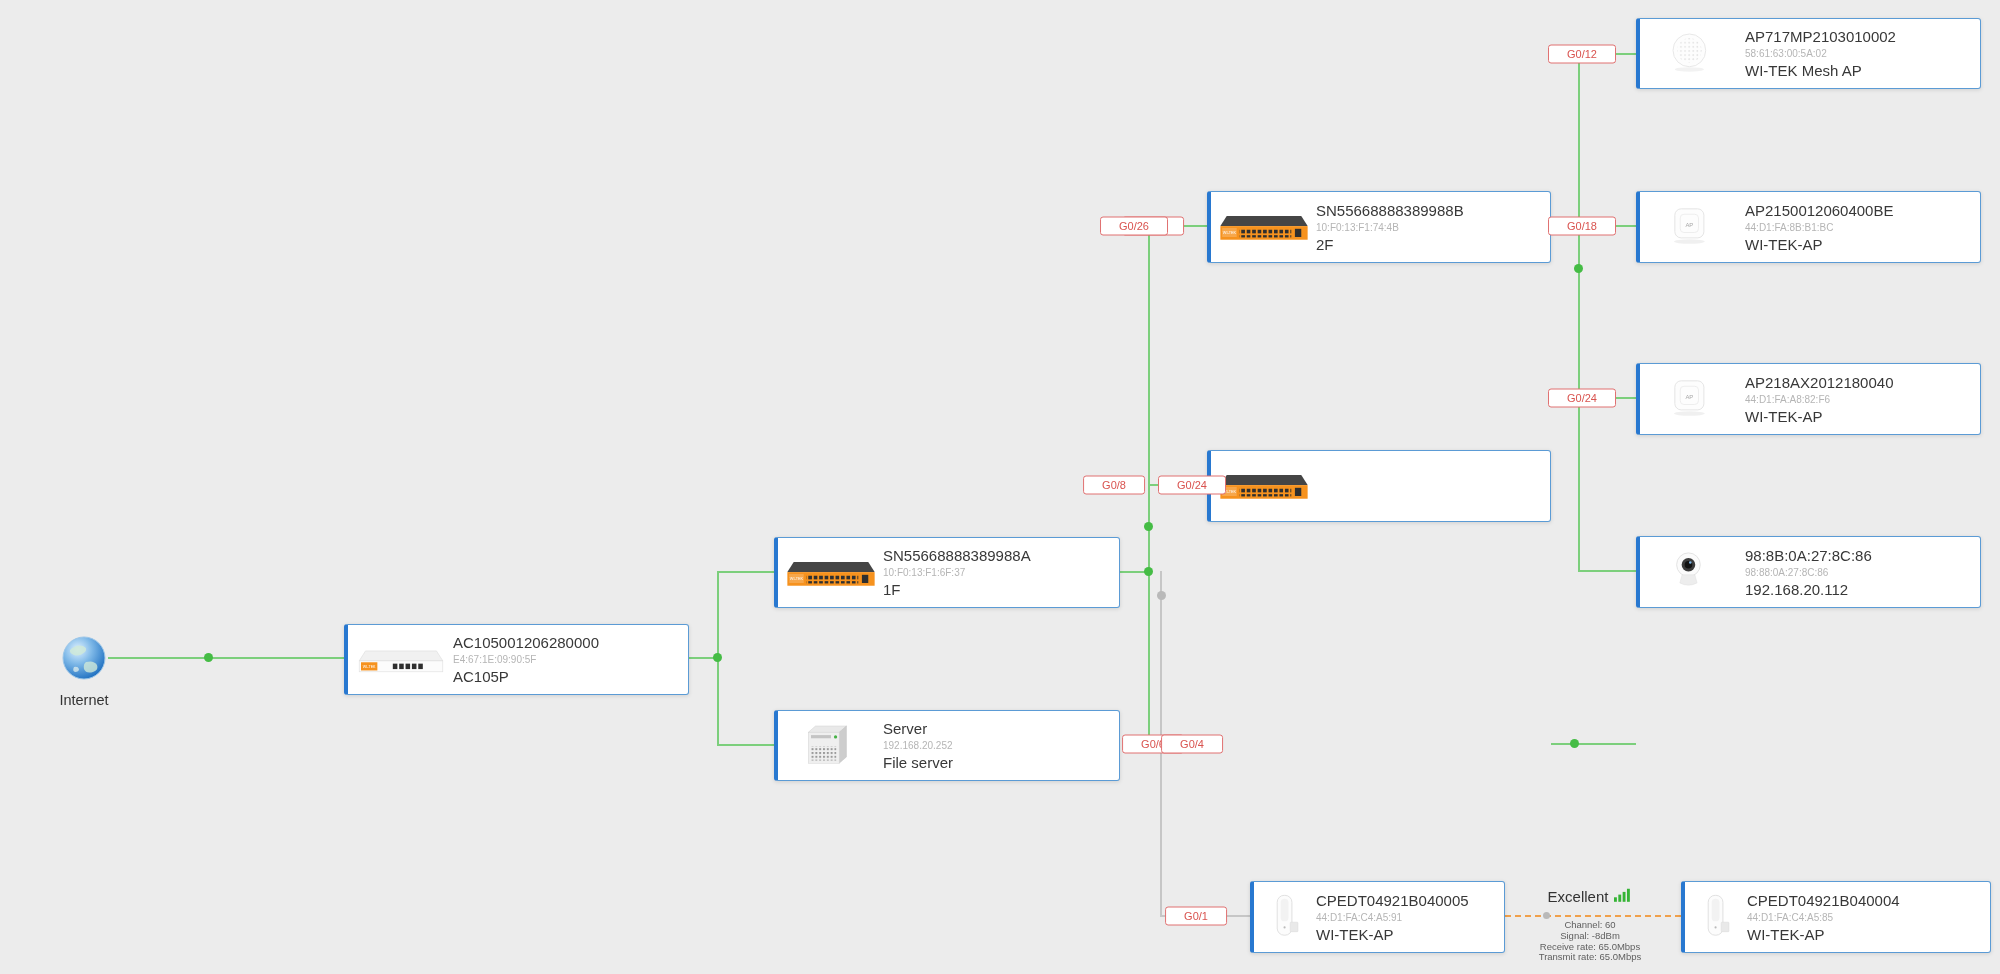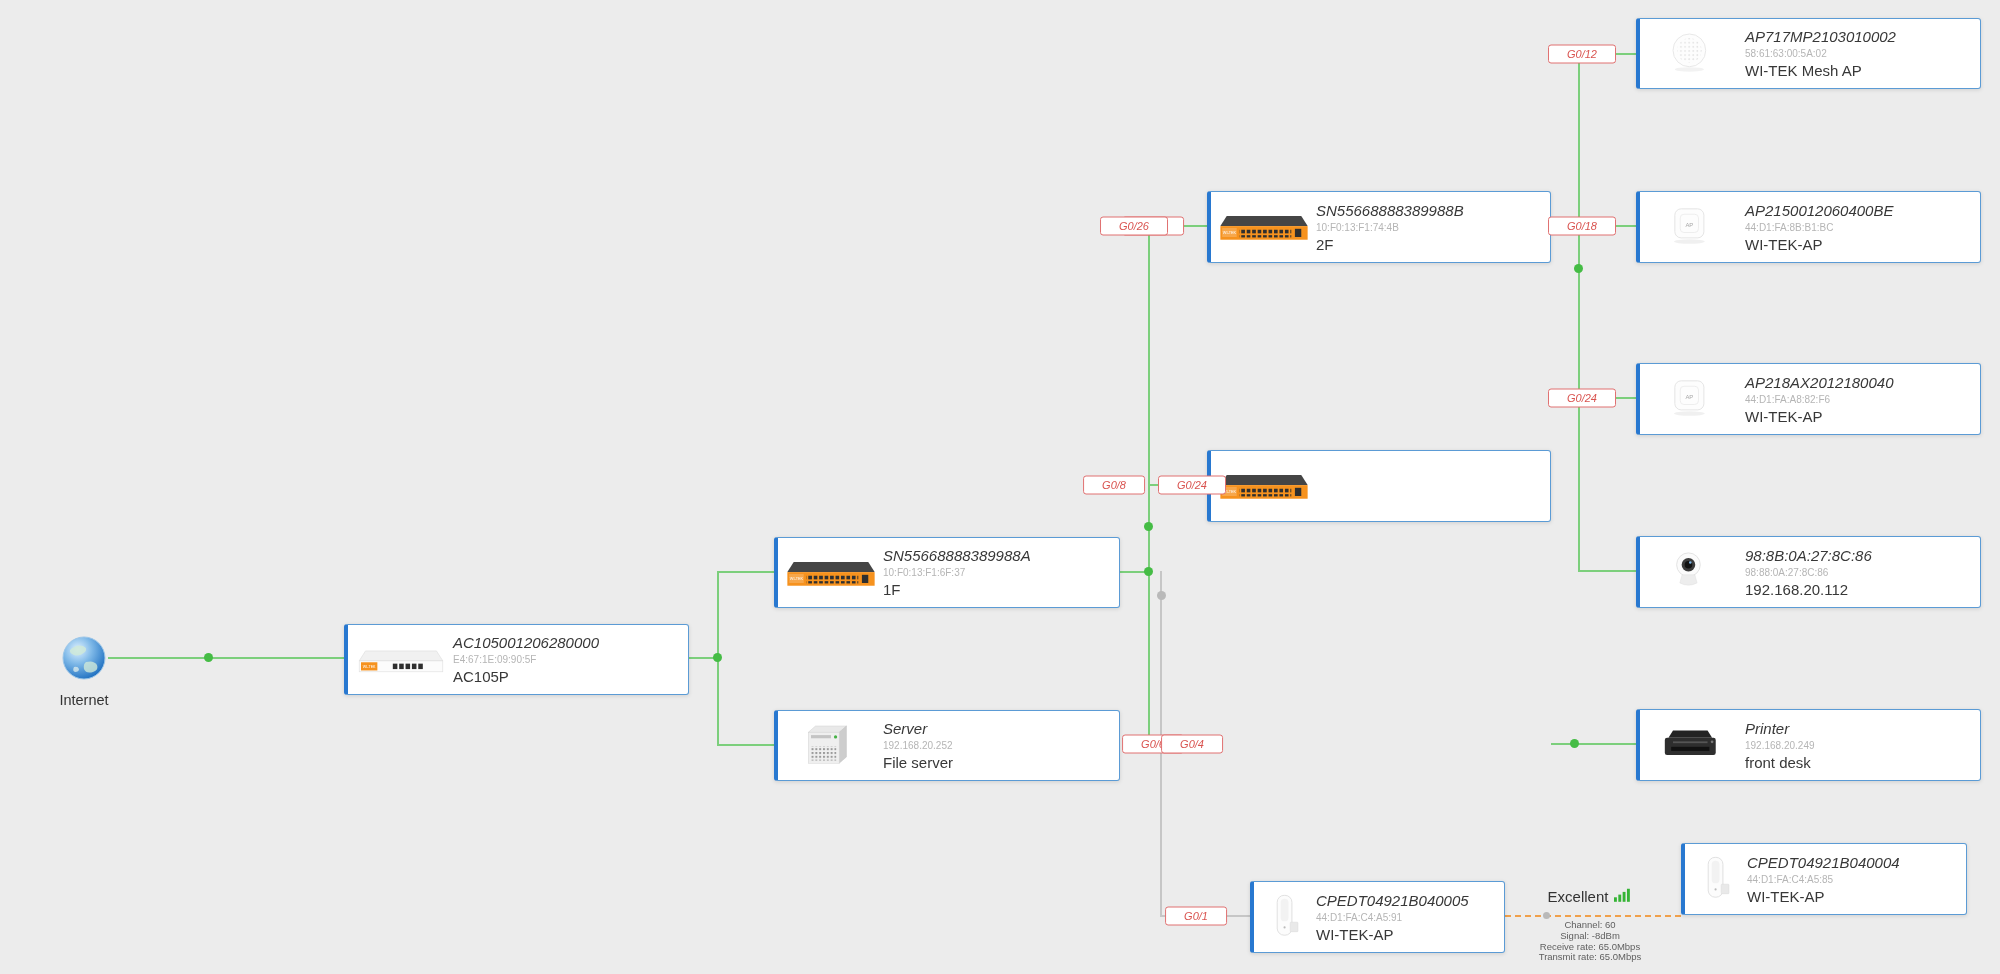--- a/index.html
+++ b/index.html
@@ -34,37 +34,36 @@
     border-radius:3px;
     box-shadow:0 1px 4px rgba(0,0,0,.12);
     display:flex; align-items:center;
     cursor:pointer;
   }
   .dev { width:105px; display:flex; justify-content:center; align-items:center; flex:0 0 auto; }
   .dev svg { width:100px; height:50px; }
   .card--sm .dev { width:62px; }
   .card--sm .dev svg { width:52px; height:52px; }
   .info { display:flex; flex-direction:column; gap:3px; min-width:0; }
-  .info .t { font-size:15px; color:#383838; white-space:nowrap;font-style:italic; }
+  .info .t { font-size:15px; color:#383838; white-space:nowrap; }
   .info .m { font-size:10px; color:#b5b5b5; white-space:nowrap; }
   .info .n { font-size:15px; color:#383838; white-space:nowrap; }
 
   
   .port {
     position:absolute; z-index:5;
     transform:translate(-50%,-50%);
     background:#fff;
     border:1px solid #e07070;
     border-radius:3px;
     color:#d9534f;
     font-size:11px;
     line-height:1;
     padding:3px 18px;
     white-space:nowrap;
-    font-style:italic;
   }
 
   
   .internet { position:absolute; left:60px; top:634px; z-index:3; width:48px; text-align:center; cursor:pointer; }
   .internet svg { width:48px; height:48px; }
   .internet-label { position:absolute; left:34px; top:692px; width:100px; text-align:center; font-size:14.5px; color:#333; z-index:3; }
 
   
   .wl-head { position:absolute; left:1515px; top:888px; width:150px; display:flex; justify-content:center; gap:6px; z-index:4; }
   .wl-head .q { font-size:15px; color:#333; }
@@ -323,47 +322,35 @@
           <use href="#icon-camera"></use>
         </svg>
       </div>
     <div class="info">
       <div class="t">98:8B:0A:27:8C:86</div>
       <div class="m">98:88:0A:27:8C:86</div>
       <div class="n">192.168.20.112</div>
     </div>
   </div>
 
-  <div class="card" style="left:1636px;top:709px;width:345px;height:72px">
-    <div class="dev">
-        <svg viewBox="0 0 110 54">
-          <use href="#icon-printer"></use>
-        </svg>
-      </div>
-    <div class="info">
-      <div class="t">Printer</div>
-      <div class="m">192.168.20.249</div>
-      <div class="n">front desk</div>
-    </div>
-  </div>
 
   <div class="card card--sm" style="left:1250px;top:881px;width:255px;height:72px">
     <div class="dev">
         <svg viewBox="0 0 60 60">
           <use href="#icon-cpe"></use>
         </svg>
       </div>
     <div class="info">
       <div class="t">CPEDT04921B040005</div>
       <div class="m">44:D1:FA:C4:A5:91</div>
       <div class="n">WI-TEK-AP</div>
     </div>
   </div>
 
-  <div class="card card--sm" style="left:1681px;top:843px;width:286px;height:72px">
+  <div class="card card--sm" style="left:1681px;top:881px;width:310px;height:72px">
     <div class="dev">
         <svg viewBox="0 0 60 60">
           <use href="#icon-cpe"></use>
         </svg>
       </div>
     <div class="info">
       <div class="t">CPEDT04921B040004</div>
       <div class="m">44:D1:FA:C4:A5:85</div>
       <div class="n">WI-TEK-AP</div>
     </div>

